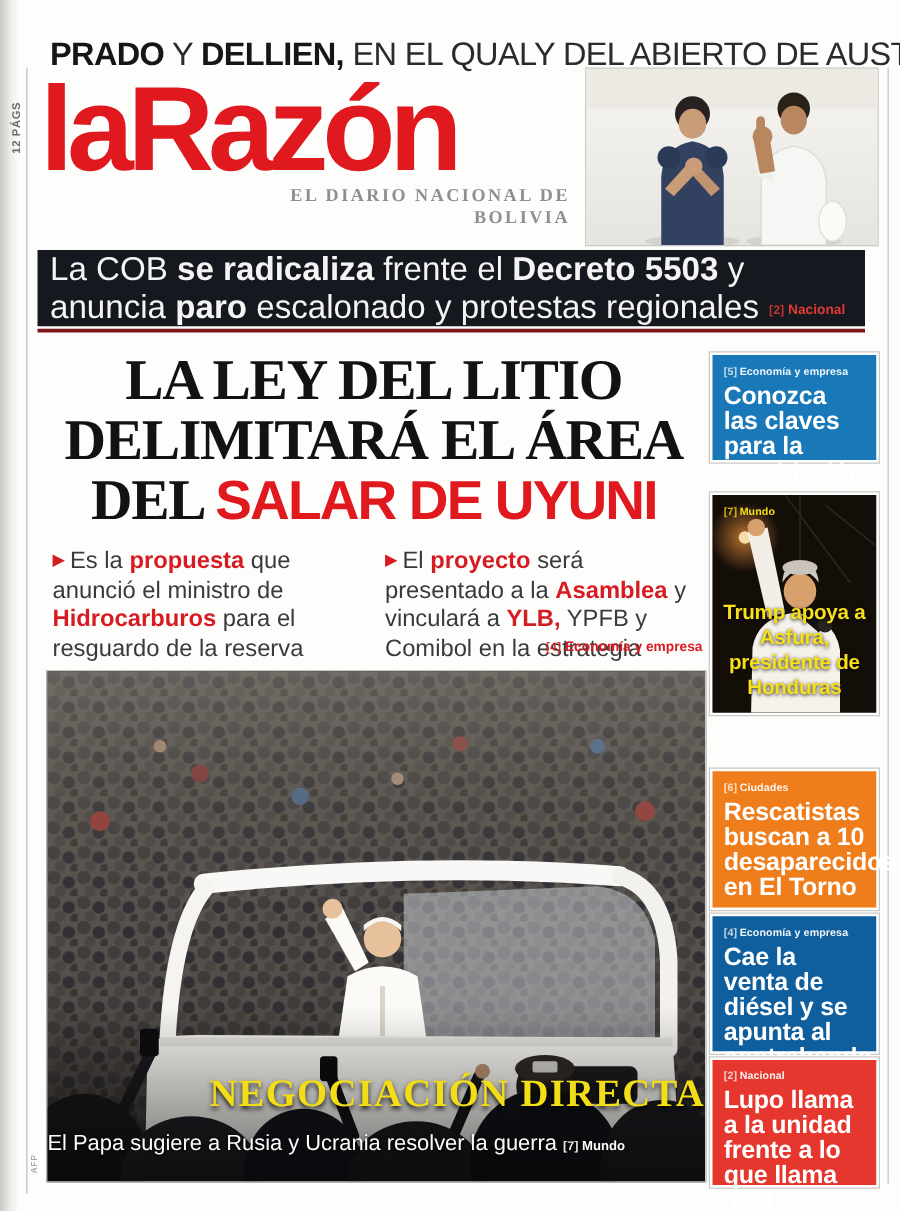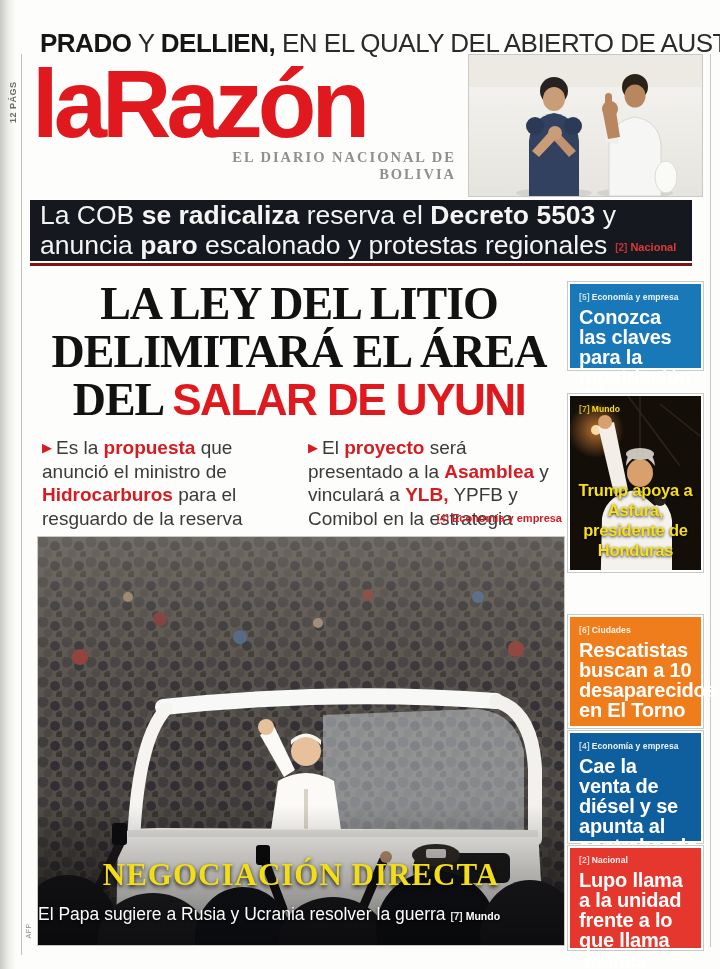--- a/index.html
+++ b/index.html
@@ -58,21 +58,21 @@
   .deck .b{font-weight:800;color:#d61c22;}
   .deck .bullet{color:#d61c22;font-size:13px;margin-right:4px;vertical-align:2px;}
   .deck-tag{position:absolute;left:42px;top:508px;width:520px;text-align:right;}
 
   
   .mainphoto{position:absolute;left:37px;top:536px;width:526px;height:408px;
         border:1px solid #c8c8c4;overflow:hidden;background:#3c3a38;}
   .mainphoto svg{display:block;}
   .photo-shade{position:absolute;left:0;right:0;bottom:0;height:140px;
         background:linear-gradient(to bottom,rgba(0,0,0,0),rgba(0,0,0,.55));}
-  .kicker{position:absolute;left:0;right:0;bottom:52px;text-align:center;
+  .kicker{position:absolute;left:0;right:0;bottom:52px;text-align:right;
         font-family:"Liberation Serif",serif;font-weight:700;font-size:31px;color:#f2dd17;
         letter-spacing:1px;text-shadow:0 2px 4px rgba(0,0,0,.85);}
   .photo-sub{position:absolute;left:0;right:0;bottom:20px;text-align:left;
         font-size:17.5px;color:#fcfcfc;text-shadow:0 1px 3px rgba(0,0,0,.9);}
   .photo-sub .tag{color:#fff;font-size:10.5px;}
   .photo-sub .tag .num{opacity:.9;}
 
   
   .side-box{position:absolute;left:570px;width:131px;box-sizing:border-box;padding:8px 9px;
         color:#fff;box-shadow:0 0 0 2px #fff,0 0 0 3px #c9c9c5;}
@@ -134,21 +134,21 @@
       <ellipse cx="166" cy="41" rx="10.5" ry="11.5" fill="#b9875f"></ellipse>
       <path d="M146,72 Q137,75 136,86 L150,90 Z" fill="#efefec"></path>
       <path d="M139,84 L134,58 L147,56 L151,82 Z" fill="#b9875f"></path>
       <circle cx="141" cy="54" r="8" fill="#b9875f"></circle>
       <rect x="136" y="38" width="7" height="15" rx="3.5" fill="#b9875f"></rect>
       <ellipse cx="197" cy="122" rx="11" ry="16" fill="#fafaf7" stroke="#dddcd6" stroke-width="1"></ellipse>
     </svg>
   </div>
 
   <div class="banner">
-    <div><span>La COB </span><span class="b">se radicaliza</span><span> reserva el </span><span class="b">Decreto 5503</span><span> y</span></div>
+    <div><span>La COB </span><span class="b">se radicaliza</span><span> frente el </span><span class="b">Decreto 5503</span><span> y</span></div>
     <div><span>anuncia </span><span class="b">paro</span><span> escalonado y protestas regionales</span><span class="tag"><span class="num">[2]</span><span>Nacional</span></span></div>
   </div>
   <div class="rule-darkred"></div>
 
   <div class="headline">
     <div>LA LEY DEL LITIO</div>
     <div>DELIMITARÁ EL ÁREA</div>
     <div><span>DEL </span><span class="red">SALAR DE UYUNI</span></div>
   </div>
 

